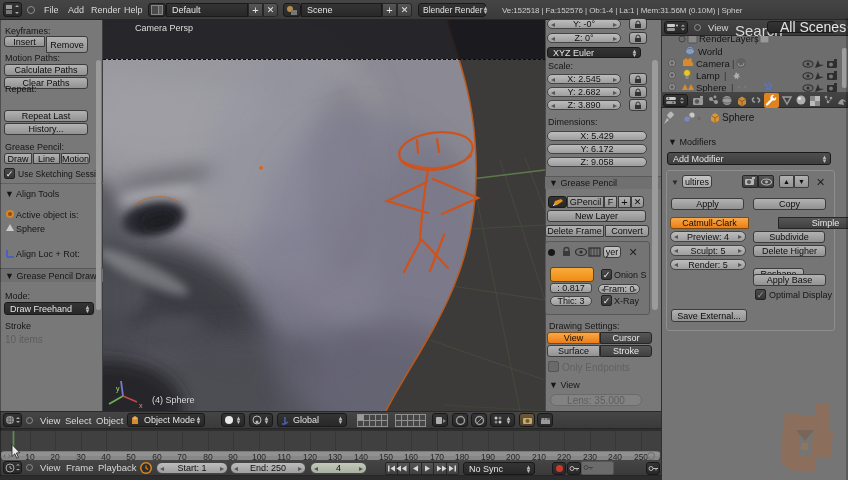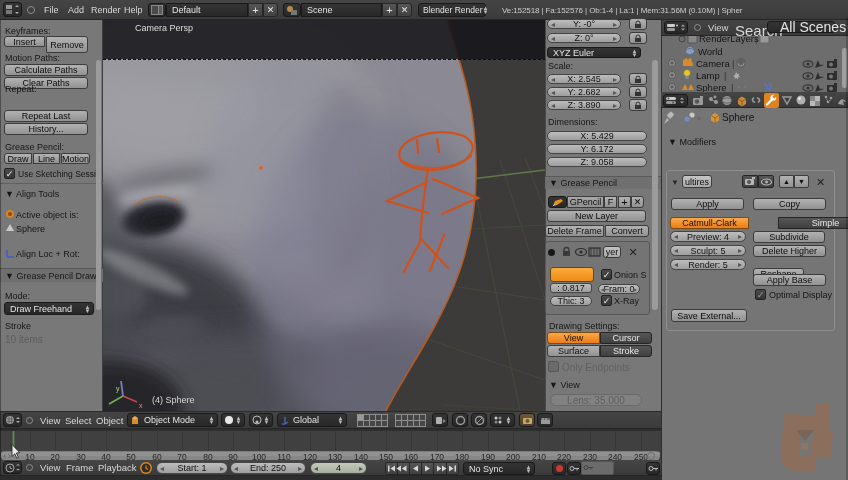--- a/index.html
+++ b/index.html
@@ -305,21 +305,21 @@
       <svg width="15" height="10">
         <circle cx="5" cy="5" r="4" fill="#9a9a9a"></circle>
         <path d="M1.5 4h7M1.5 6.5h7M4 1.5v7M6.5 1.5v7" stroke="#555" stroke-width="0.7"></path>
         <path d="M11 4l2-2 2 2zM11 6l2 2 2-2z" fill="#aaa"></path>
       </svg>
     </div>
 <div class="abs" style="left:26px;top:417px;width:7px;height:7px;border:1px solid #8f8f8f;border-radius:50%"></div>
 <span class="abs menutxt" style="left:40px;top:415px;font-size:9.5px">View</span>
 <span class="abs menutxt" style="left:65px;top:415px;font-size:9.5px">Select</span>
 <span class="abs menutxt" style="left:96px;top:415px;font-size:9.5px">Object</span>
-<div class="abs dd" style="left:127px;top:413px;width:91px;height:14px">
+<div class="abs dd" style="left:127px;top:413px;width:78px;height:14px">
       <svg width="10" height="10" style="margin-left:3px">
         <rect x="1" y="3" width="6" height="6" fill="#d98b2b"></rect>
         <path d="M1 3l3-2 3 2-3 2z" fill="#eeaa55"></path>
       </svg>
       <span style="margin-left:3px">Object Mode</span>
       <span class="updn">▲<br>▼</span>
     </div>
 <div class="abs dd" style="left:221px;top:413px;width:24px;height:14px">
       <svg width="10" height="10" style="margin-left:2px">
         <circle cx="5" cy="5" r="4" fill="#e8e8e8"></circle>
@@ -669,20 +669,24 @@
       </g>
 <path d="M37 6l3 2.5-3 2.5z" fill="#666"></path>
 <g transform="translate(48,1)">
         <path d="M2 4.5l4-2.5 4 2.5v5l-4 2.5-4-2.5z" fill="#d9953a"></path>
         <path d="M2 4.5l4 2.5 4-2.5M6 7v5" stroke="#8a5c1e" fill="none" stroke-width="0.8"></path>
       </g>
 <text x="61" y="11" font-family="Liberation Sans" font-size="10" fill="#141414">Sphere</text>
 </svg>
 
 <span class="abs lbl" style="left:668px;top:137px">▼ Modifiers</span>
+<div class="abs dd" style="left:667px;top:152px;width:164px;height:13px;background:linear-gradient(#4e4e4e,#3e3e3e)">
+      <span style="margin-left:5px">Add Modifier</span>
+      <span class="updn">▲<br>▼</span>
+    </div>
 <div class="abs" style="left:666px;top:170px;width:169px;height:161px;border:1px solid #8e8e8e;border-radius:3px"></div>
 <span class="abs" style="left:671px;top:178px;font-size:8px;color:#2a2a2a">▼</span>
 <div class="abs" style="left:690px;top:177px;width:13px;height:12px">
       <svg width="13" height="12">
         <circle cx="6" cy="6" r="5" fill="#c9c9c9"></circle>
         <path d="M6 1a5 5 0 000 10z" fill="#5a74c2"></path>
       </svg>
     </div>
 <div class="abs btn" style="left:682px;top:175px;width:30px;height:13px;background:linear-gradient(#c5c5c5,#a8a8a8)">ultires</div>
 <div class="abs dkbtn" style="left:742px;top:175px;width:16px;height:13px;border-radius:2px 0 0 2px">

